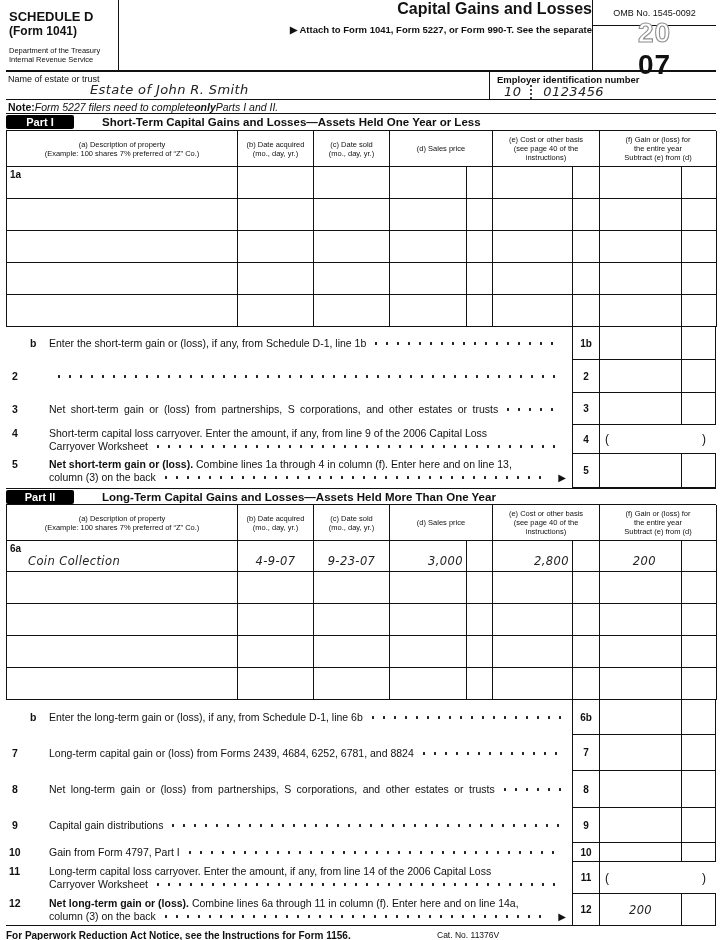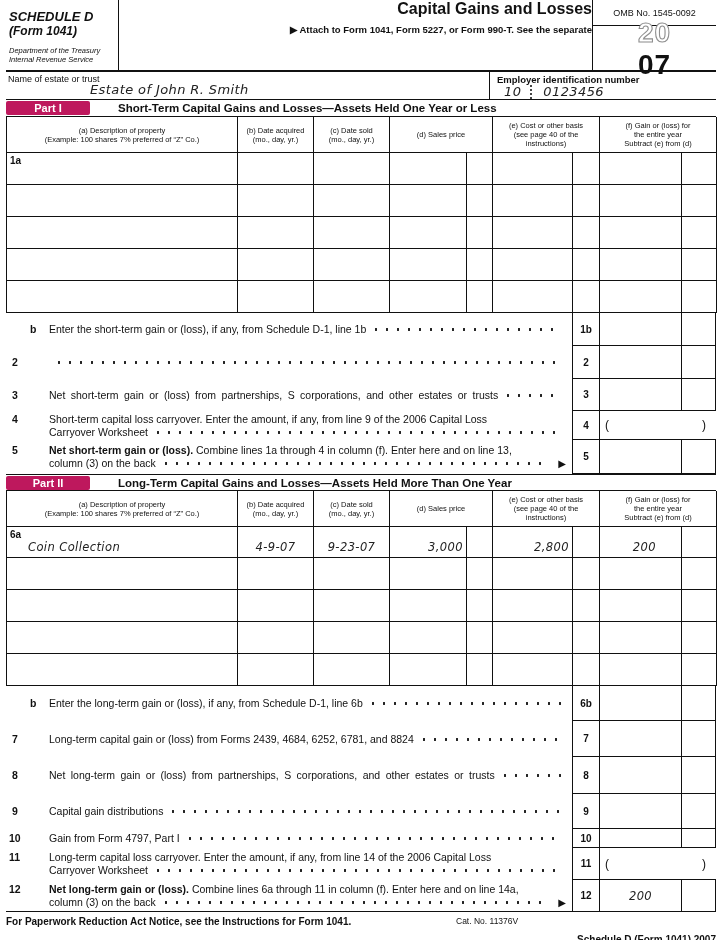--- a/index.html
+++ b/index.html
@@ -7,21 +7,21 @@
   body {
     width:722px; height:940px; overflow:hidden;
     font-family:"Liberation Sans", sans-serif; color:#111;
   }
   .page { width:710px; margin:0 auto; position:relative; }
   .b { font-weight:bold; }
   .hand { font-family:"DejaVu Sans", sans-serif; font-style:italic; letter-spacing:.4px; color:#222; }
 
   
   .hdr { display:grid; grid-template-columns:113px 1fr 124px; height:72px; border-bottom:2px solid #111; }
-  .hdr-left { padding:9px 2px 0 3px; border-right:1px solid #111;font-style:italic; }
+  .hdr-left { padding:9px 2px 0 3px; border-right:1px solid #111; }
   .hdr-left .sched { font-size:13px; font-weight:bold; line-height:15px; }
   .hdr-left .formno { font-size:12px; font-weight:bold; line-height:14px; margin-bottom:9px; }
   .hdr-left .agency { font-size:7.5px; line-height:8.5px; }
   .hdr-mid { text-align:right; }
   .hdr-mid .title { font-size:16px; font-weight:bold; margin-bottom:6px; }
   .hdr-mid .attach { font-size:9.5px; font-weight:bold; line-height:11.5px; }
   .hdr-right { border-left:1px solid #111; }
   .omb { height:26px; border-bottom:1px solid #111; display:flex; align-items:center; justify-content:center; font-size:9px; }
   .year { height:45px; display:flex; align-items:center; justify-content:center; font-size:28px; font-weight:bold; letter-spacing:1px;flex-direction:column; }
   .year .outline { color:#fff; -webkit-text-stroke:1.1px #8f8f8f; }
@@ -34,21 +34,21 @@
   .eincell .val { position:absolute; left:14px; top:12px; font-size:13px; display:flex; align-items:center; }
   .ein-sep { display:inline-block; height:14px; border-left:2px dotted #444; margin:0 11px 0 9px; }
 
   
   .noterow { height:14px; border-bottom:1.5px solid #111; font-size:10.5px; padding-left:2px; display:flex; align-items:center; }
   .noterow i { font-style:italic; }
 
   
   .partbar { height:16px; display:flex; align-items:center; }
   .partbar.topline { border-top:1.5px solid #111; }
-  .badge { background:#be185d; color:#fff; font-weight:bold; font-size:11px; width:84px; height:14px; display:flex; align-items:center; justify-content:center; border-radius:2px; margin:1px 0; }
+  .badge { background:#000000; color:#fff; font-weight:bold; font-size:11px; width:68px; height:14px; display:flex; align-items:center; justify-content:center; border-radius:2px; margin:1px 0; }
   .partbar .ptitle { font-size:11.5px; font-weight:bold; margin-left:28px; }
 
   
   .tbl { display:grid; grid-template-columns:231px 76px 76px 77px 26px 80px 27px 82px 35px; border-top:1.5px solid #111; border-left:1px solid #111; }
   .tbl .c { border-right:1px solid #111; border-bottom:1px solid #111; }
   .tbl .hc { font-size:7.5px; line-height:9px; text-align:center; display:flex; flex-direction:column; justify-content:center; padding:1px; height:36px; }
   .tbl .sp2 { grid-column:span 2; }
   .row1 { height:32px; }
   .row2a { height:31px; }
   .rlabel { font-size:10px; font-weight:bold; padding:2px 0 0 3px; }
@@ -73,21 +73,21 @@
   .sbox.ab { width:82px; }
   .sbox.cb { width:35px; border-right:1px solid #111; }
   .sbox.ab.paren { width:117px; justify-content:space-between; padding:0 10px 0 5px; font-size:12px; }
   .sbox.ab.ctr { justify-content:center; font-size:11.5px; }
   .h33{height:33px} .h32{height:32px} .h29{height:29px} .h34{height:34px}
   .h35{height:35px} .h36{height:36px} .h37{height:37px} .h19{height:19px} .h31{height:31px}
 
   
   .footer { border-top:1.5px solid #111; height:19px; position:relative; display:flex; align-items:center; }
   .footer .notice { font-size:10px; font-weight:bold; }
-  .footer .cat { position:absolute; left:450px; font-size:8.5px; }
+  .footer .cat { position:absolute; left:431px; font-size:8.5px; }
   .footer .fid { position:absolute; right:0; font-size:10px; font-weight:bold;margin-top:36px; }
 </style>
 </head>
 <body>
 
 <div class="page">
 
   <div class="hdr">
     <div class="hdr-left">
       <div class="sched">SCHEDULE D</div>
@@ -116,20 +116,26 @@
     <div class="eincell">
       <span class="b">Employer identification number</span>
       <span class="val">
           <span class="hand">10</span>
           <span class="ein-sep"></span>
           <span class="hand">0123456</span>
         </span>
     </div>
   </div>
 
+  <div class="noterow">
+    <span class="b">Note:</span>
+      <i> Form 5227 filers need to complete </i>
+      <i class="b">only</i>
+      <i> Parts I and II.</i>
+  </div>
 
   <div class="partbar">
     <div class="badge">Part I</div>
     <div class="ptitle">Short-Term Capital Gains and Losses—Assets Held One Year or Less</div>
   </div>
 
   <div class="tbl">
     <div class="c hc">
         <span>(a) Description of property</span>
         <span>(Example: 100 shares 7% preferred of “Z” Co.)</span>
@@ -448,18 +454,18 @@
           <span class="lead"></span>
           <span class="arrow">▶</span>
         </div>
     </div>
     <div class="sbox nb" style="border-bottom:0">12</div>
     <div class="sbox ab ctr hand" style="border-bottom:0">200</div>
     <div class="sbox cb" style="border-bottom:0"></div>
   </div>
 
   <div class="footer">
-    <span class="notice">For Paperwork Reduction Act Notice, see the Instructions for Form 1041.</span>
+    <span class="notice">For Paperwork Reduction Act Notice, see the Instructions for Form 1156.</span>
     <span class="cat">Cat. No. 11376V</span>
     <span class="fid">Schedule D (Form 1041) 2007</span>
   </div>
 
 </div>
 
 </body></html>

